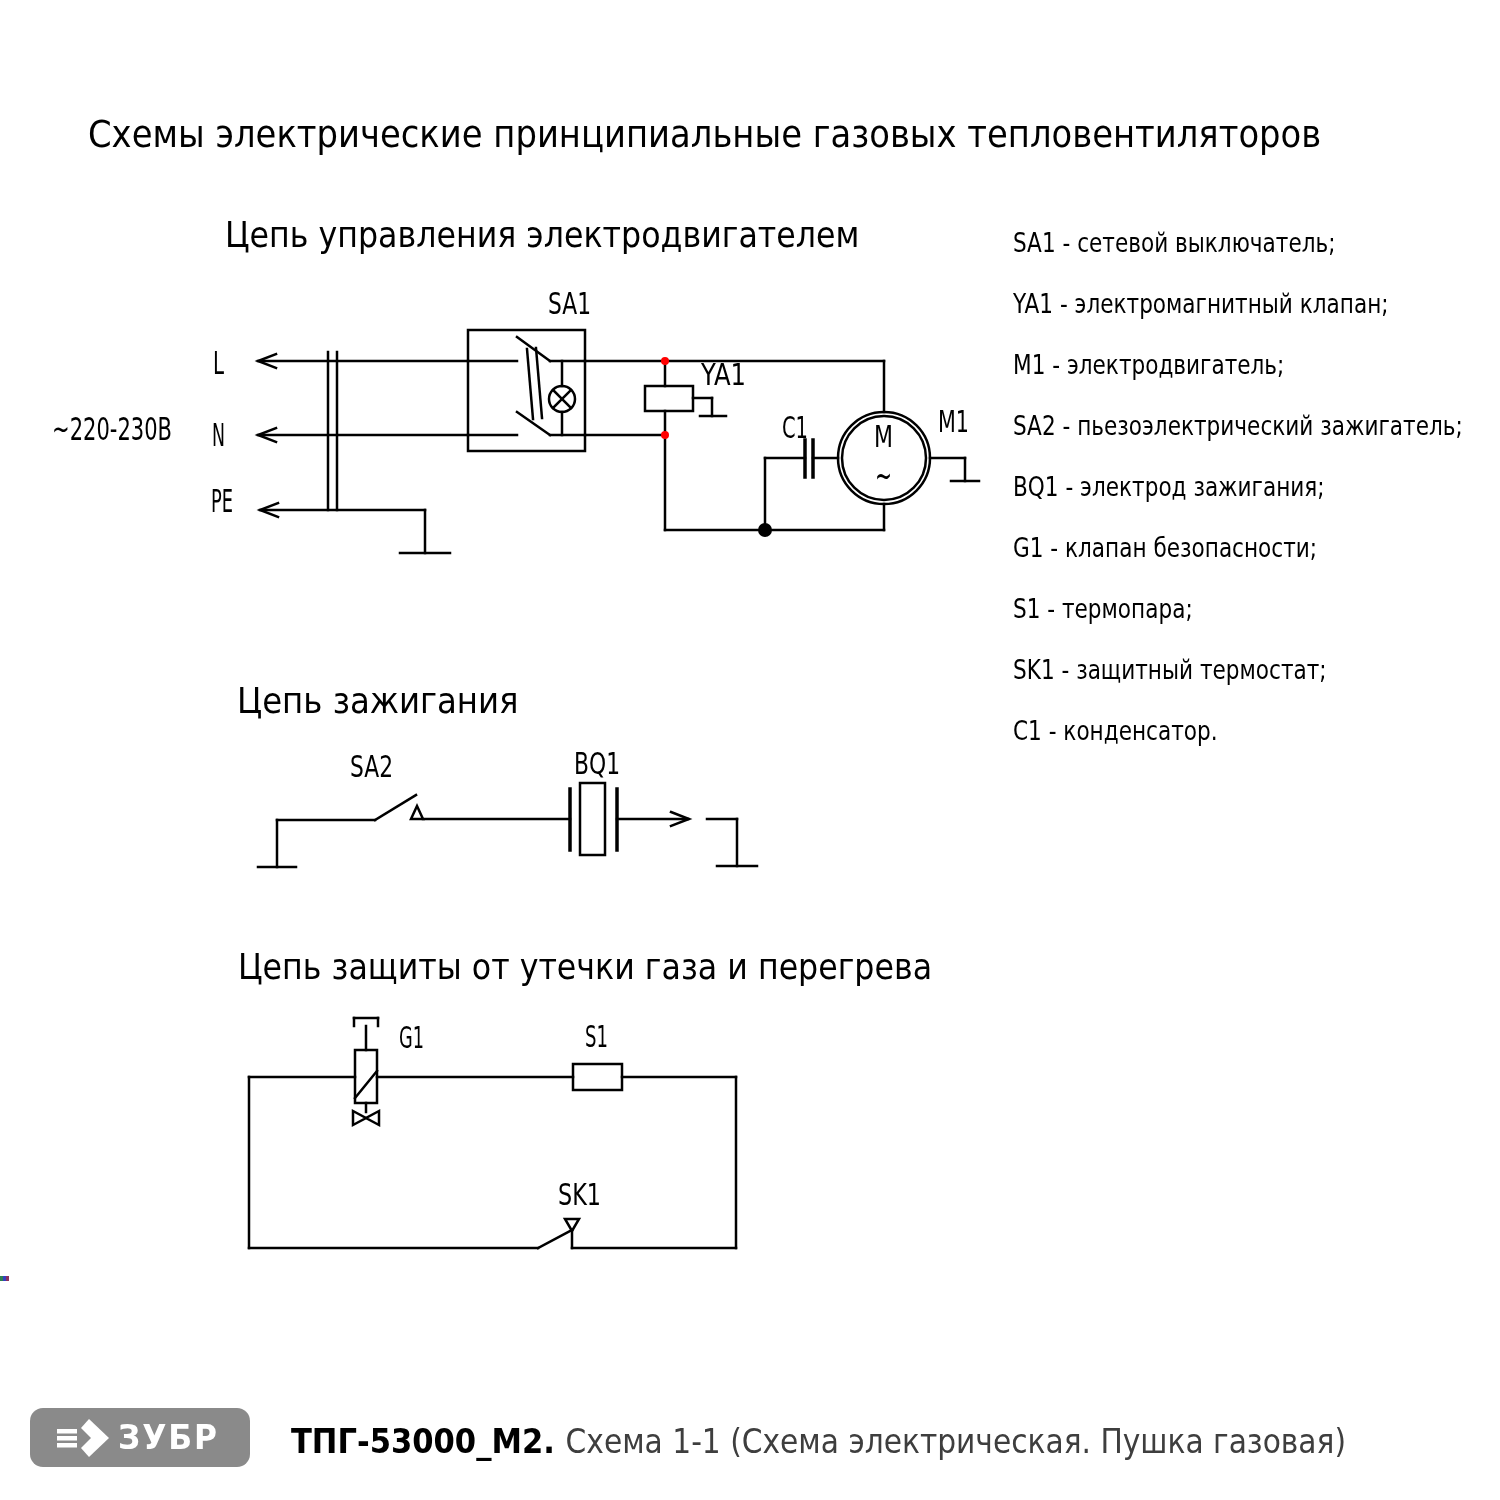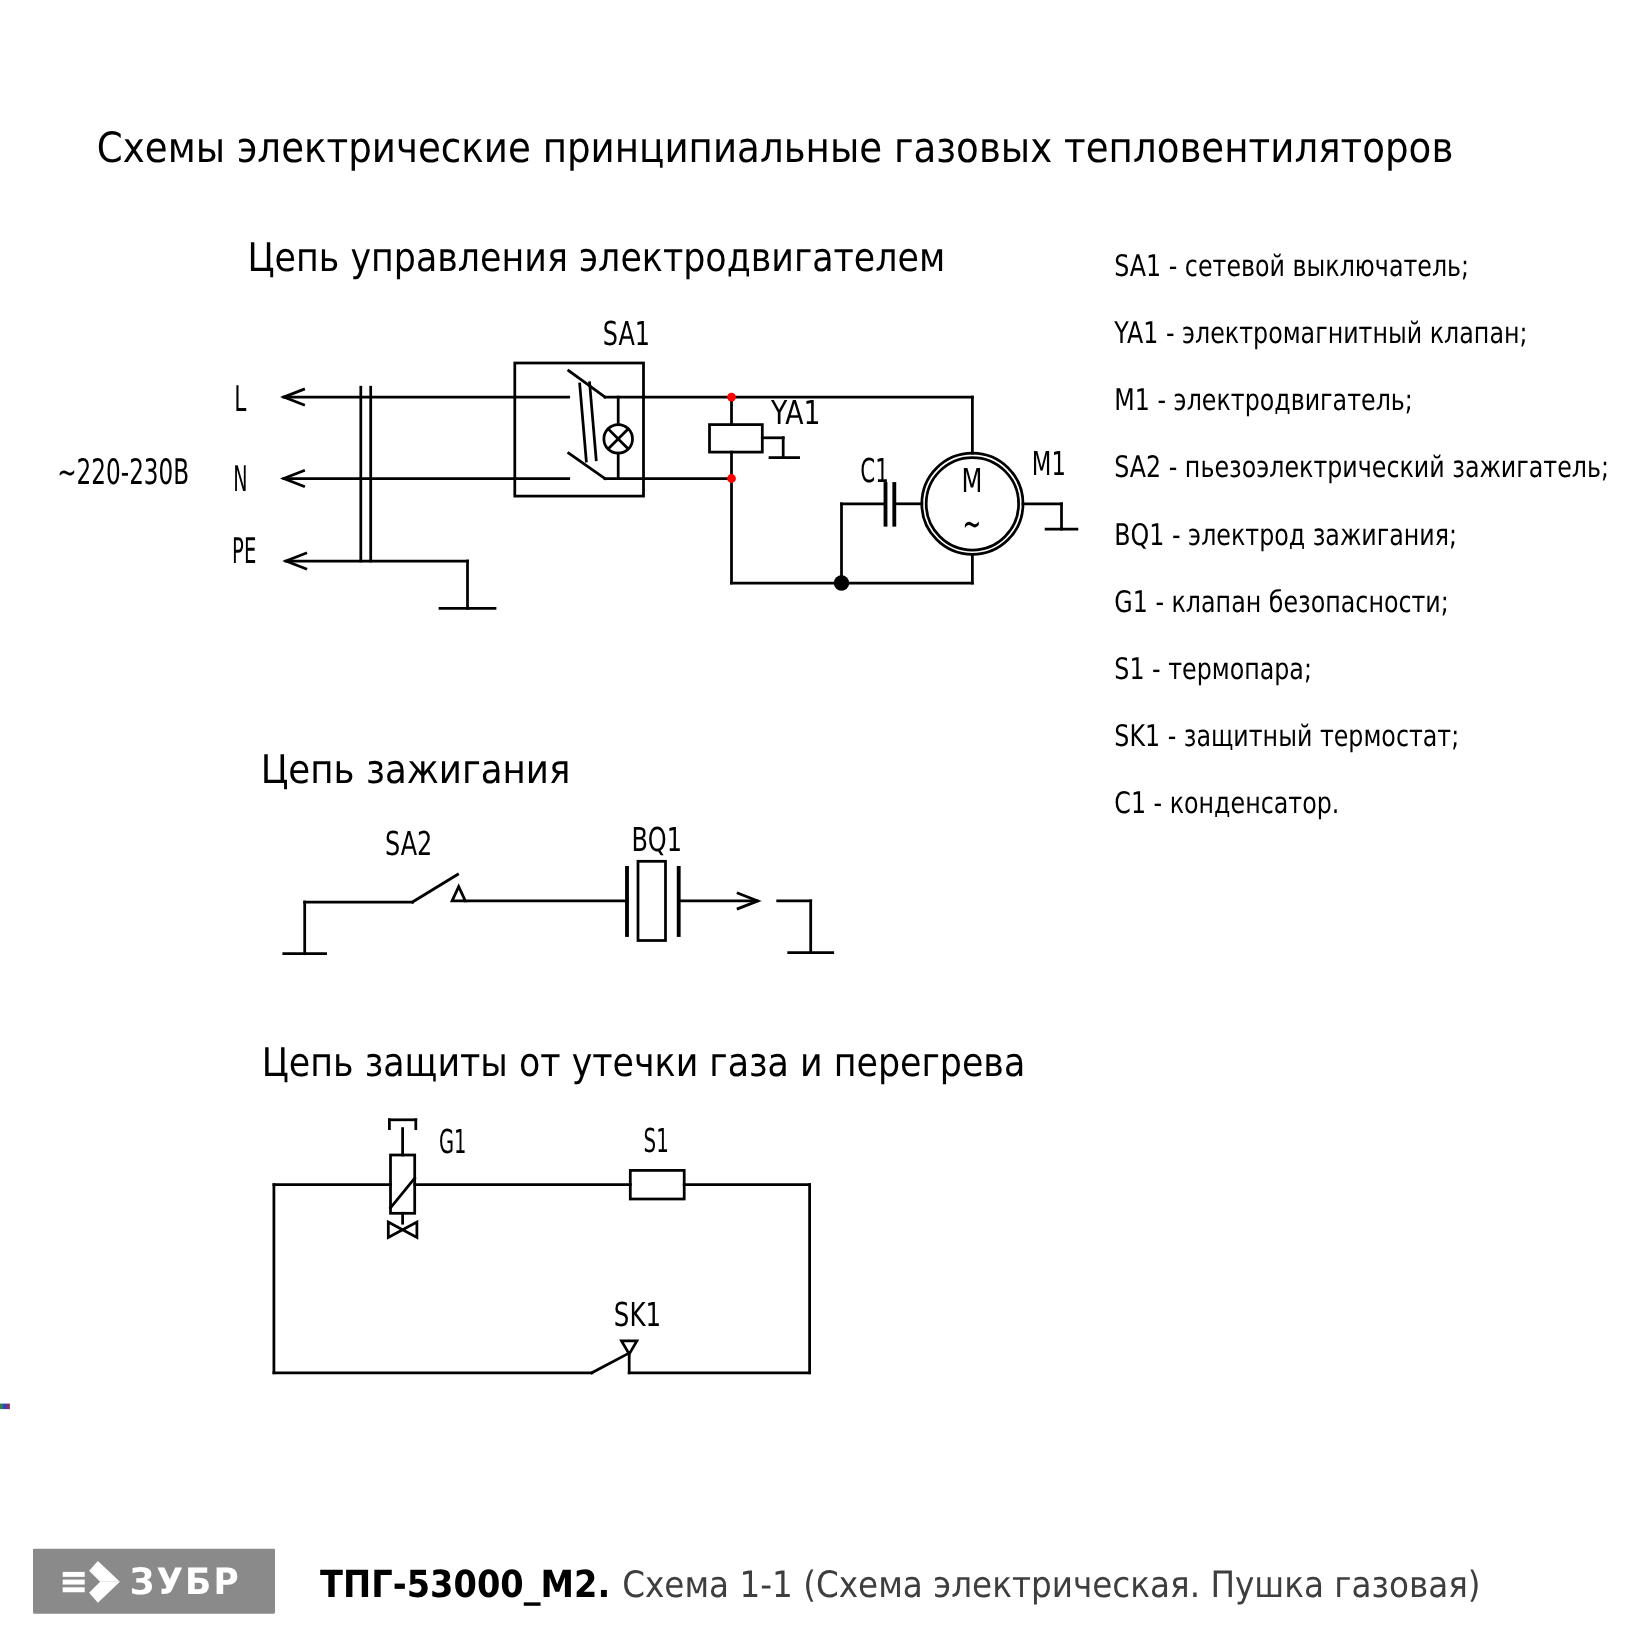--- a/index.html
+++ b/index.html
@@ -12,21 +12,21 @@
   .main-title{left:88px;top:112px;font-size:38px;transform:scaleX(.89);}
   .sec1-title{left:225px;top:214px;font-size:36px;transform:scaleX(.88);}
   .sec2-title{left:237px;top:680px;font-size:36px;transform:scaleX(.9);}
   .sec3-title{left:238px;top:946px;font-size:36px;transform:scaleX(.88);}
   .legend{
     left:1013px;top:228px;display:flex;flex-direction:column;gap:31px;
     font-size:27px;line-height:30px;transform:scaleX(.8);transform-origin:left top;
     white-space:nowrap;
   }
   .logo-box{
-    left:30px;top:1408px;width:220px;height:59px;border-radius:1px;
+    left:30px;top:1408px;width:220px;height:59px;border-radius:13px;
     display:flex;align-items:center;justify-content:center;gap:7px;
   }
   .logo-text{
     color:#fff;font-weight:bold;font-size:33px;letter-spacing:2px;
     transform:scaleX(.95);transform-origin:left center;white-space:nowrap;
   }
   .footer-line{
     left:291px;top:1421px;display:flex;align-items:baseline;gap:12px;
     transform:scaleX(.9);transform-origin:left top;white-space:nowrap;
   }

